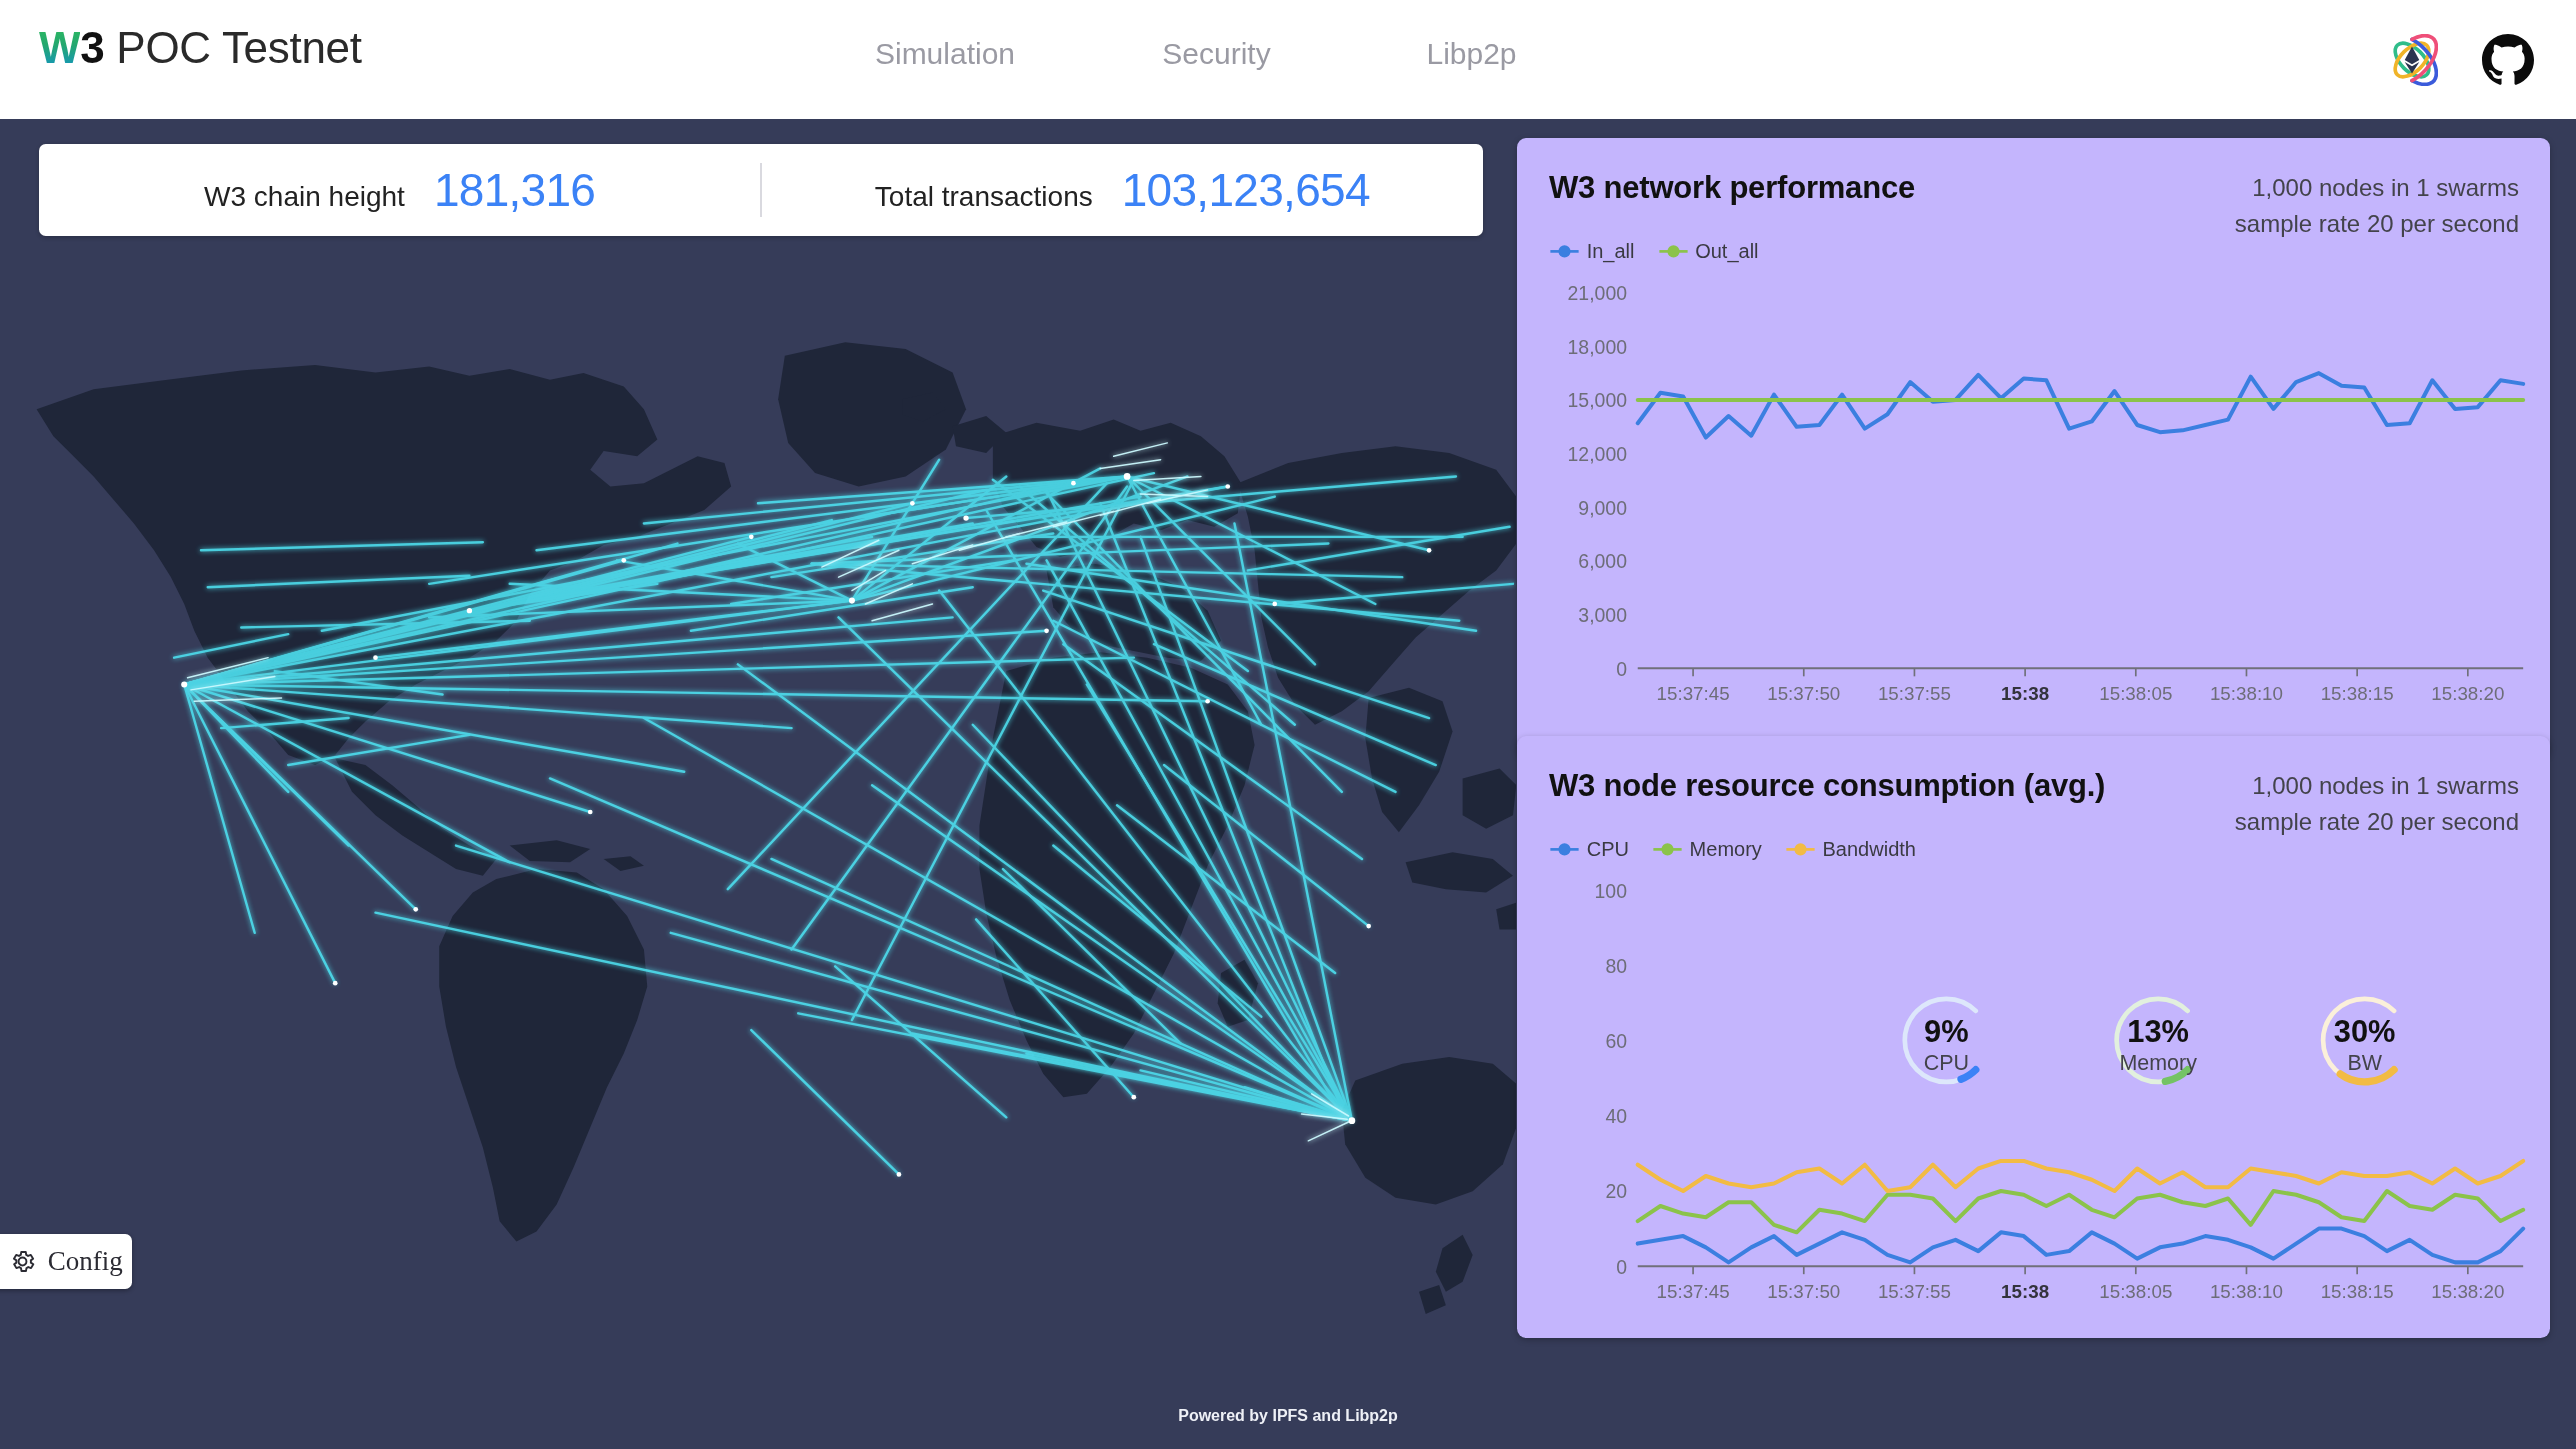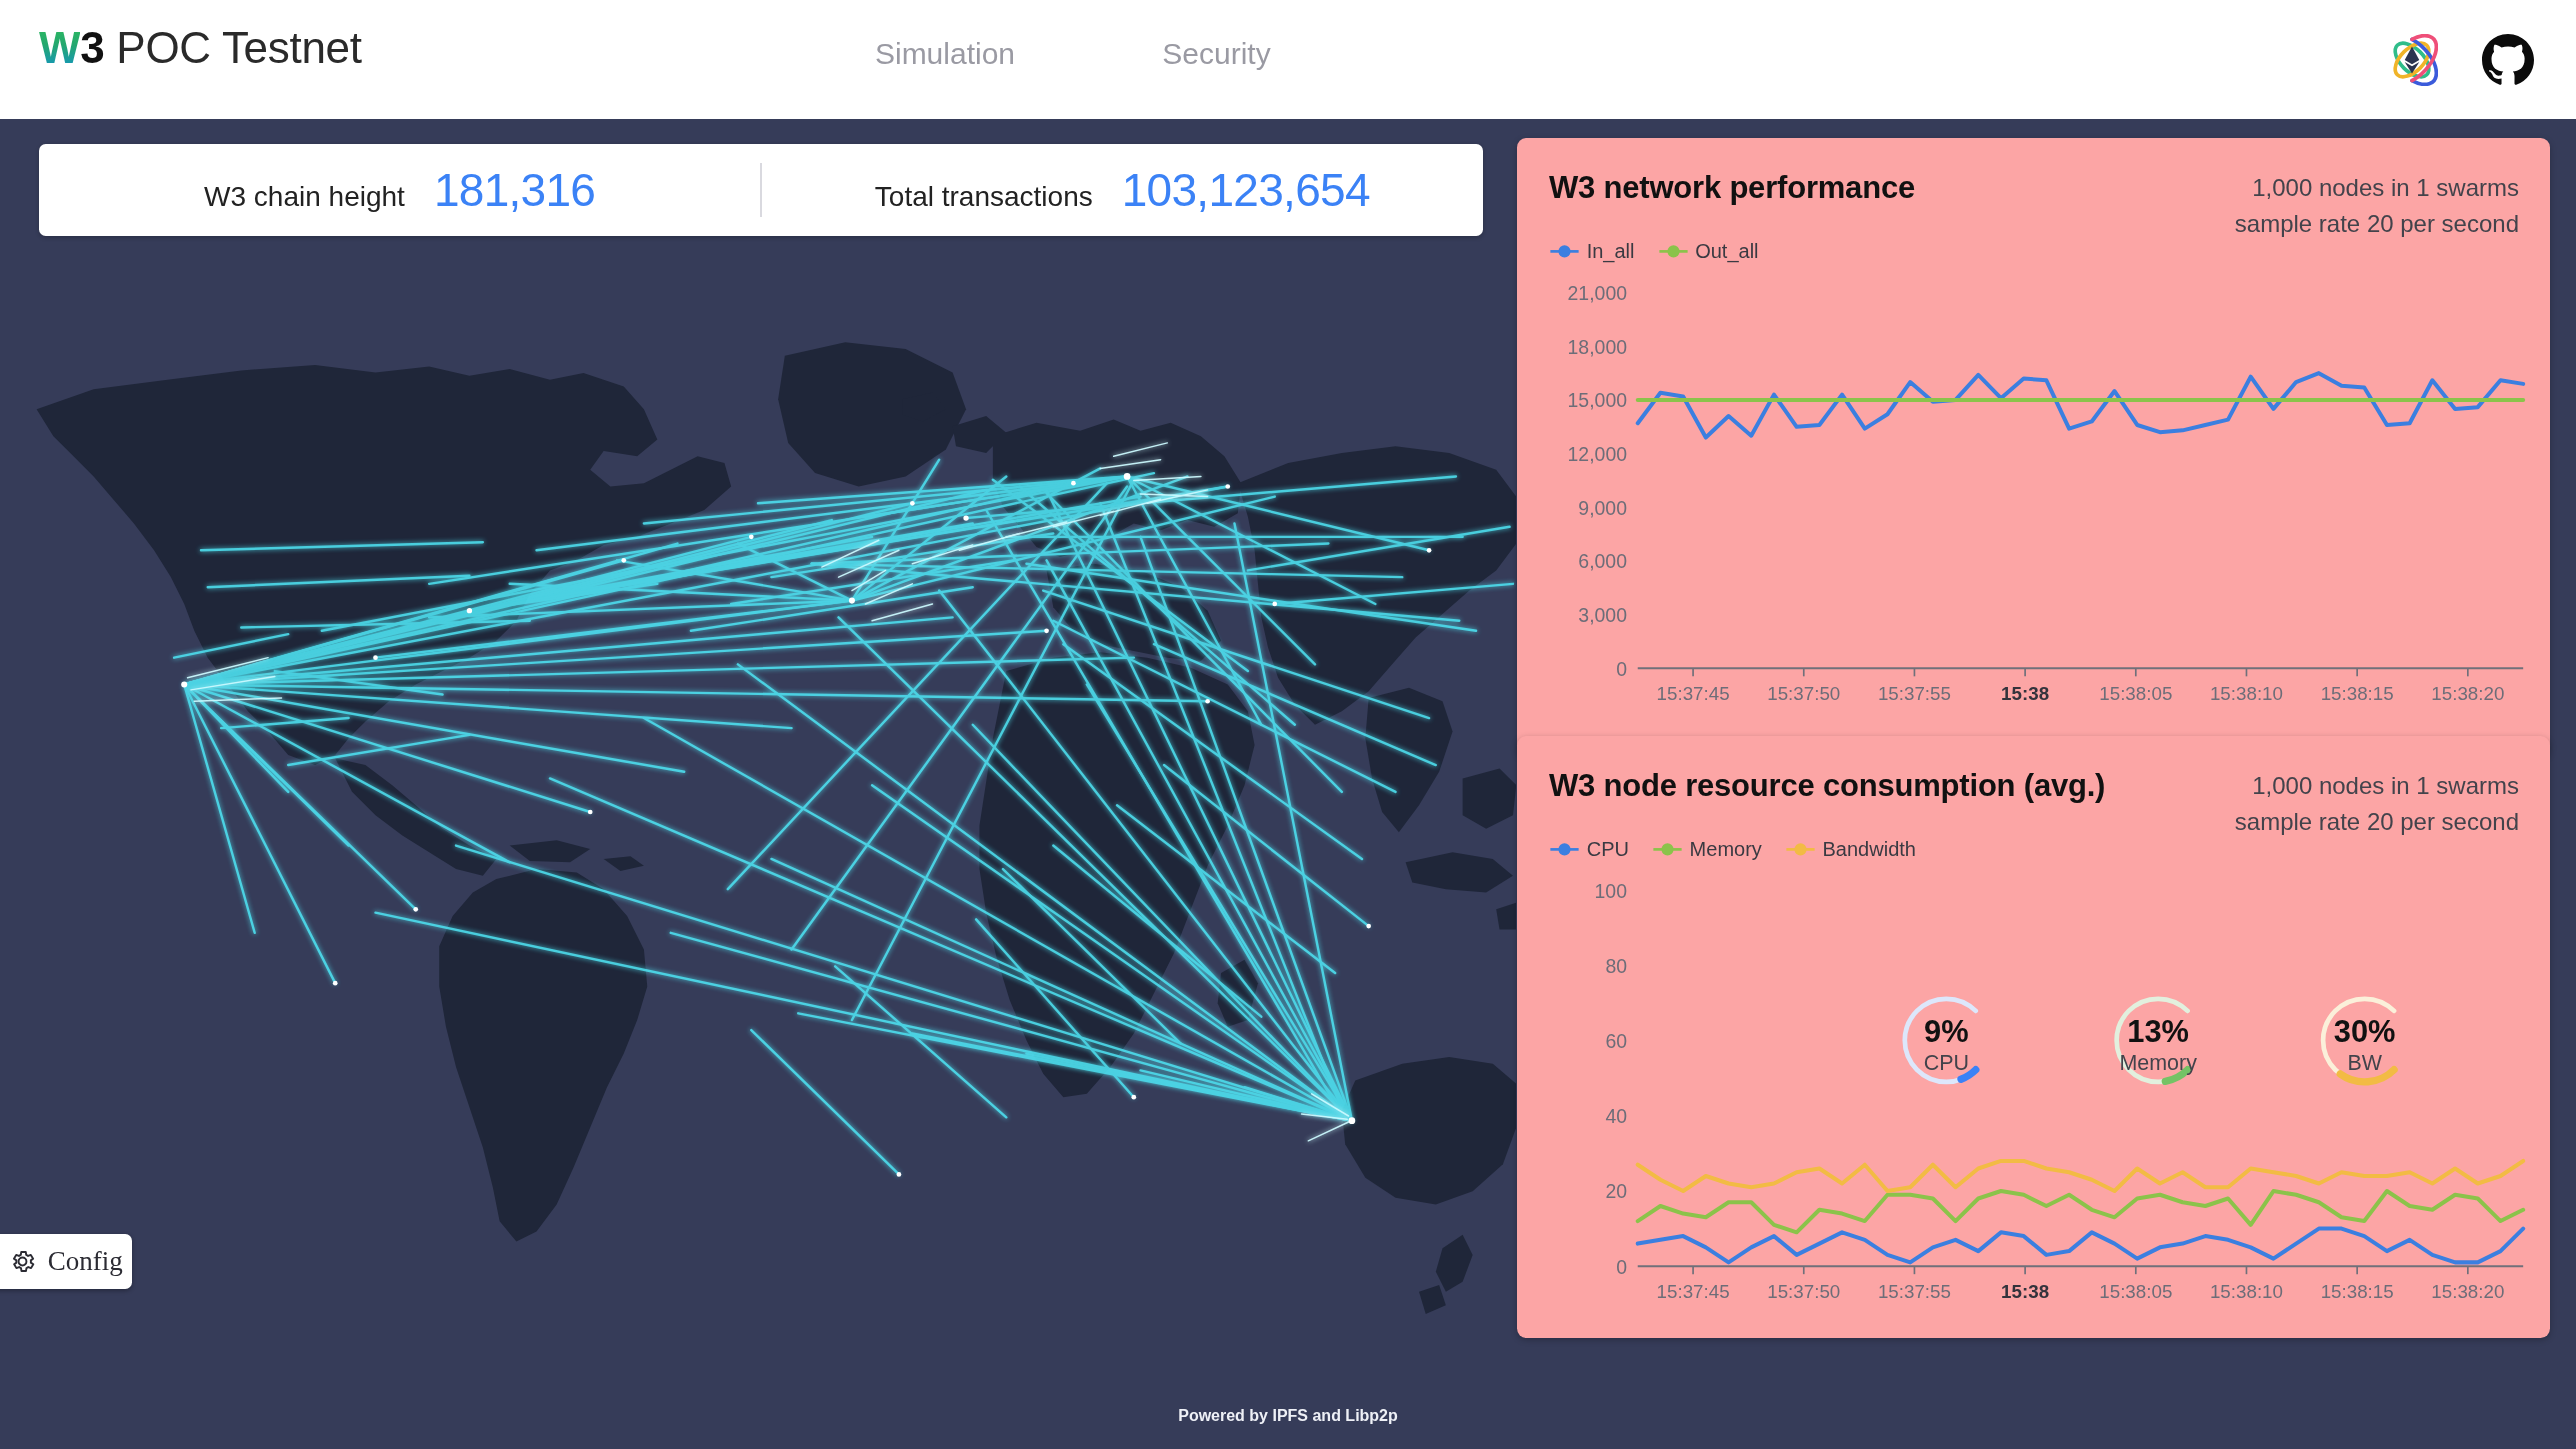--- a/index.html
+++ b/index.html
@@ -69,21 +69,21 @@
   .config-label { font-size: 27px; color: #2b2b33; font-family: Liberation Serif, serif; }
 
   
   .footer {
     position: absolute; left: 0; top: 1407px; width: 2576px;
     text-align: center; font-size: 16px; color: #eef0f6; font-weight: 700;
   }
 
   
   .card {
-    position: absolute; background: #fca5a5; border-radius: 9.4px;
+    position: absolute; background: #c4b5fd; border-radius: 9.4px;
     box-shadow: 0 2px 6.7px rgba(0,0,0,.25);
   }
   #card-perf     { left: 1517px; top: 138px;  width: 1033px; height: 619px; }
   #card-resource { left: 1517px; top: 736px; width: 1033px; height: 602px; }
   .card-head { position: relative; padding: 32px 31px 0 32px; display: flex; justify-content: space-between; }
   .card-head h2 { font-size: 31px; font-weight: 700; color: #111; letter-spacing: -0.2px; }
   .card-meta { text-align: right; }
   .card-meta div { font-size: 24px; color: #43434b; line-height: 1.52; white-space: nowrap; }
 
   .legend { position: absolute; left: 32px; display: flex; align-items: center; gap: 23px; }
@@ -108,20 +108,23 @@
     <div class="brand">
       <span class="w3"><span class="w-grad">W</span><span class="three">3</span></span><span class="rest"> POC Testnet</span>
     </div>
 
     <div class="tabs">
       <div class="tab" id="tab-simulation">
           <span class="lbl">Simulation</span>
         </div>
       <div class="tab" id="tab-security">
           <span class="lbl">Security</span>
+        </div>
+      <div class="tab" id="tab-libp2p">
+          <span class="lbl">Libp2p</span>
         </div>
     </div>
 
     <div class="nav-icons">
       <svg class="nav-icon" viewBox="0 0 100 100">
         <g fill="none" stroke-width="7">
           <ellipse cx="50" cy="50" rx="40" ry="22" transform="rotate(45 50 50)" stroke="#2fbd8a"></ellipse>
           <ellipse cx="50" cy="50" rx="40" ry="22" transform="rotate(-45 50 50)" stroke="#f0b429"></ellipse>
           <path d="M 22 22 A 40 22 0 0 1 78 78" stroke="#3b5bdb" stroke-linecap="round" transform="rotate(45 50 50)"></path>
           <path d="M 78 22 A 40 22 0 0 1 22 78" stroke="#ef4f79" stroke-linecap="round" transform="rotate(-45 50 50)"></path>

